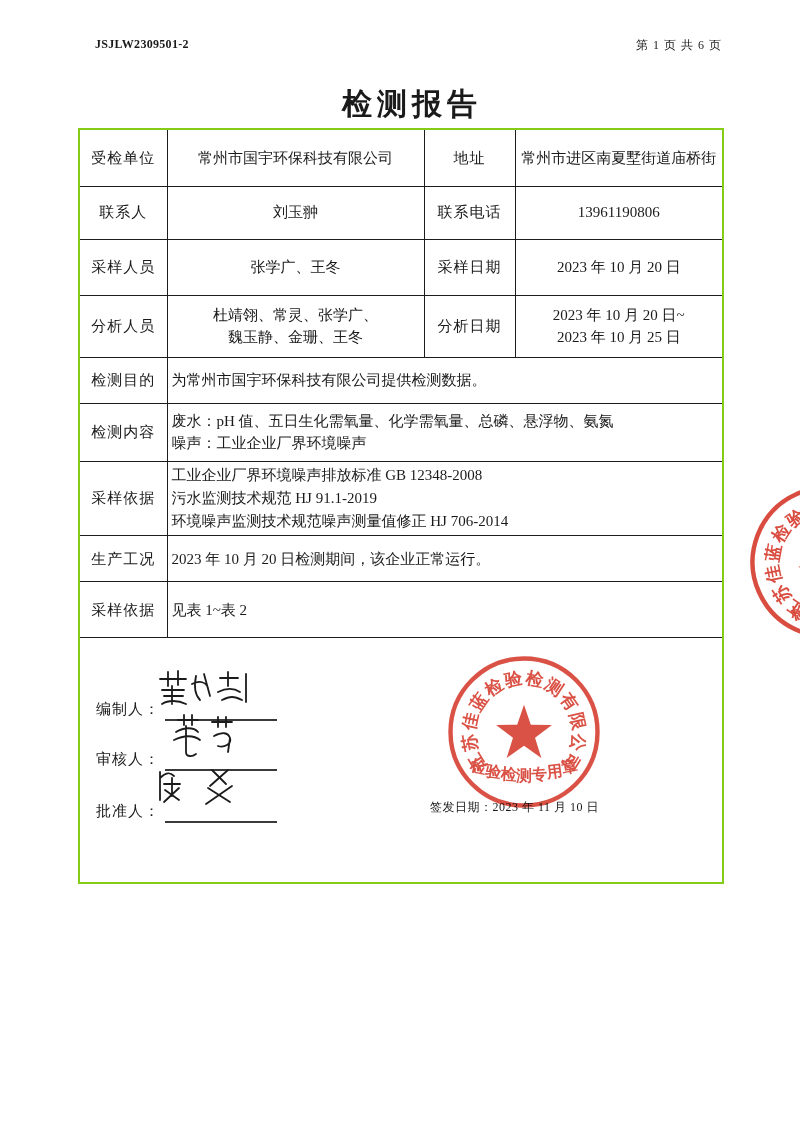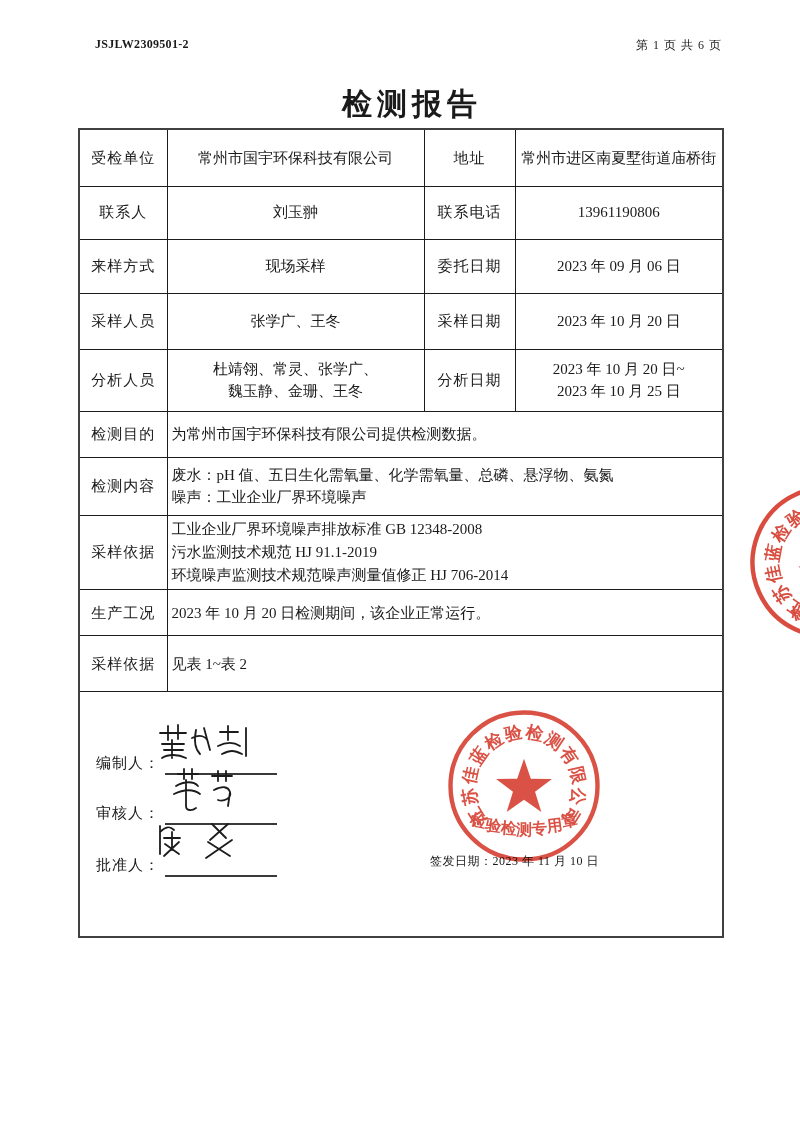--- a/index.html
+++ b/index.html
@@ -25,21 +25,21 @@
     position:absolute;top:84px;left:12px;width:100%;
     text-align:center;
     font-family:"Liberation Sans","DejaVu Sans",sans-serif;
     font-size:30px;font-weight:bold;letter-spacing:5px;
     margin:0;
   }
   
   table.info{
     position:absolute;top:128px;left:78px;
     width:644px;border-collapse:collapse;table-layout:fixed;
-    border:2px solid #404040;
+    border:2px solid #84cc16;
     font-size:15px;
   }
   table.info td{
     border:1px solid #1c1c1c;
     vertical-align:middle;
     padding:2px 4px;
     line-height:1.5;
   }
   td.lbl{text-align:center;letter-spacing:1px;}
   td.ctr{text-align:center;}
@@ -108,26 +108,20 @@
         <td class="lbl">受检单位</td>
         <td class="ctr">常州市国宇环保科技有限公司</td>
         <td class="lbl">地址</td>
         <td class="ctr">常州市进区南夏墅街道庙桥街</td>
       </tr>
       <tr class="r2">
         <td class="lbl">联系人</td>
         <td class="ctr">刘玉翀</td>
         <td class="lbl">联系电话</td>
         <td class="ctr">13961190806</td>
-      </tr>
-      <tr class="r3">
-        <td class="lbl">来样方式</td>
-        <td class="ctr">现场采样</td>
-        <td class="lbl">委托日期</td>
-        <td class="ctr">2023 年 09 月 06 日</td>
       </tr>
       <tr class="r5">
         <td class="lbl">采样人员</td>
         <td class="ctr">张学广、王冬</td>
         <td class="lbl">采样日期</td>
         <td class="ctr">2023 年 10 月 20 日</td>
       </tr>
       <tr class="r6">
         <td class="lbl">分析人员</td>
         <td class="ctr">

